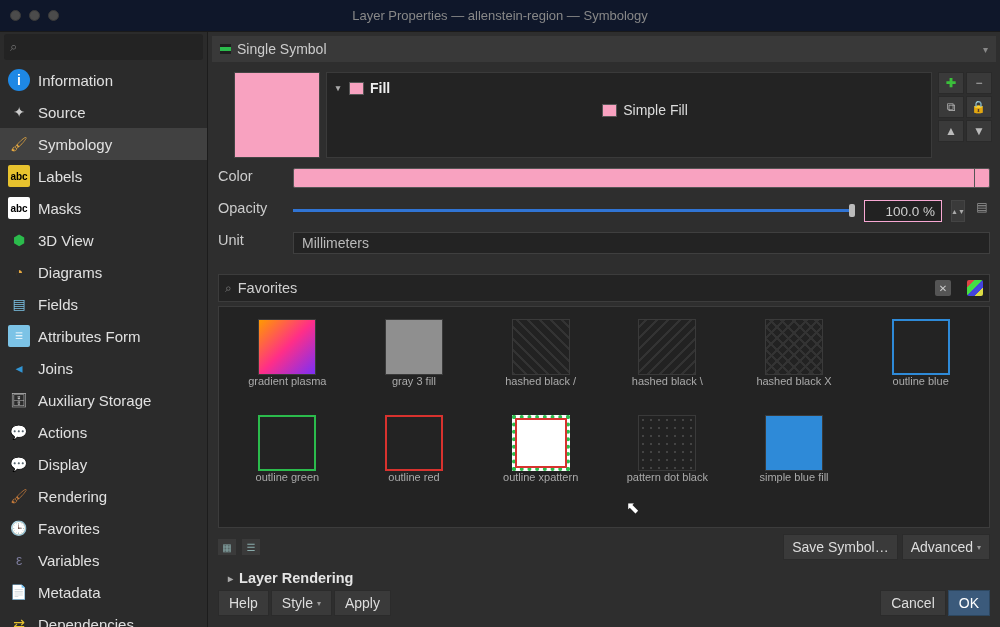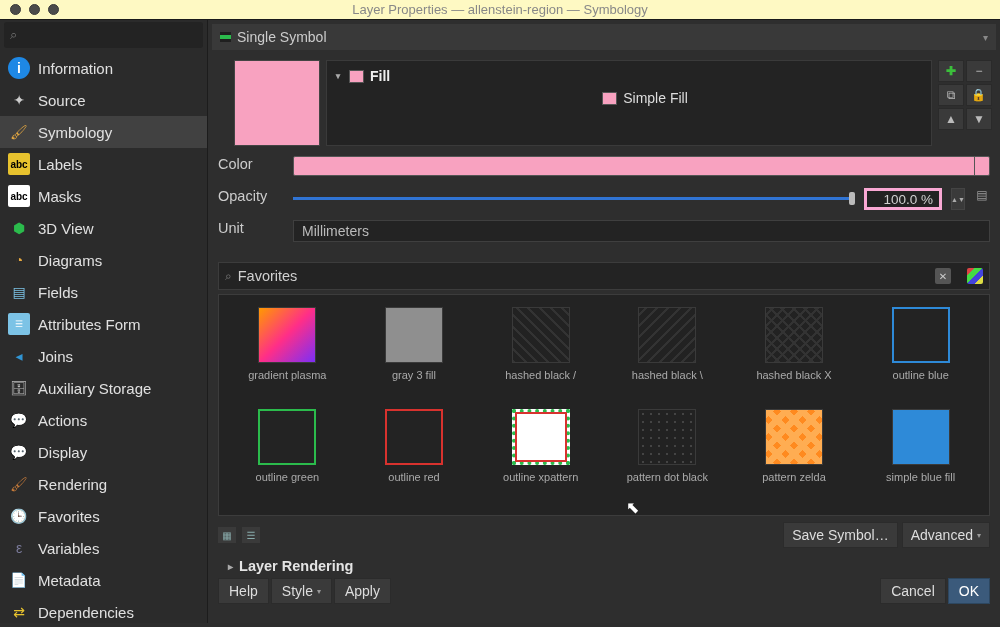--- a/index.html
+++ b/index.html
@@ -7,22 +7,22 @@
     font-family: -apple-system, "Helvetica Neue", Arial, sans-serif;
     background: #2d2d2d;
     color: #d0d0d0;
     font-size: 14.5px;
     width: 1000px;
     height: 627px;
     overflow: hidden;
     user-select: none;
   }
   .titlebar {
-    height: 20px;
-    background: #fef9c3;
+    height: 32px;
+    background: #0f172a;
     display: flex;
     align-items: center;
     padding: 0 10px;
     border-bottom: 1px solid #1a1a1a;
     position: relative;
   }
   .traffic-lights { display: flex; gap: 8px; }
   .traffic-lights span {
     width: 11px; height: 11px; border-radius: 50%;
     background: #4b4b4b;
@@ -171,21 +171,21 @@
     position: relative;
   }
   .color-swatch::after {
     content:""; position:absolute; right:0; top:0; bottom:0; width:14px;
     border-left:1px solid #555;
   }
   .opacity-slider { flex: 1; position: relative; height: 20px;}
   .slider-track { position:absolute; top:9px; left:0; right:0; height:3px; background:#3074d4;}
   .slider-thumb { position:absolute; top:4px; right:0; width:6px; height:13px; background:#bbb; border-radius:2px;}
   .opacity-value {
-    width: 78px; height: 22px; background:#222; border:3px solid #f9a8d4;
+    width: 78px; height: 22px; background:#222; border:1px solid #f9a8d4;
     display:flex; align-items:center; justify-content:flex-end;
     padding-right: 6px; font-size: 13.5px;
   }
   .opacity-spin {
     width: 14px; height:22px; background:#3a3a3a; border:1px solid #444;
     display:flex; flex-direction:column; font-size:7px; color:#aaa;
     align-items:center; justify-content:center;
   }
   .opacity-menu { width: 16px; text-align:center; color:#999; font-size:12px;}
   .unit-select {
@@ -220,21 +220,20 @@
   }
   .gallery-grid {
     display:grid;
     grid-template-columns: repeat(6, 1fr);
     row-gap: 28px;
     column-gap: 6px;
     padding: 0 2px;
   }
   .swatch-item {
     display:flex; flex-direction:column; align-items:center;
-    gap:6px;
     cursor:pointer;
   }
   .swatch-box {
     width: 58px; height: 56px;
     border:1px solid #3a3a3a;
   }
   .swatch-label { font-size: 11px; color:#aaa; text-align:center;}
   .sw-gradient { background: linear-gradient(135deg, #ff9a00, #ff2e88, #7b2ff7);}
   .sw-gray3 { background: #8f8f8f;}
   .sw-hashslash { background:#222; background-image: repeating-linear-gradient(45deg,#333 0 2px,transparent 2px 8px);}
@@ -486,24 +485,20 @@
         </div>
         <div class="swatch-item">
           <div class="swatch-box sw-outxpat"></div>
           <div class="swatch-label">outline xpattern</div>
         </div>
         <div class="swatch-item">
           <div class="swatch-box sw-patdot"></div>
           <div class="swatch-label">pattern dot black</div>
         </div>
         <div class="swatch-item">
-          <div class="swatch-box sw-zelda"></div>
-          <div class="swatch-label">pattern zelda</div>
-        </div>
-        <div class="swatch-item">
           <div class="swatch-box sw-blue"></div>
           <div class="swatch-label">simple blue fill</div>
         </div>
       </div>
     </div>
 
     <div class="under-gallery">
       <span class="viewmode-btn">▦</span>
       <span class="viewmode-btn">☰</span>
       <div class="right-buttons">

